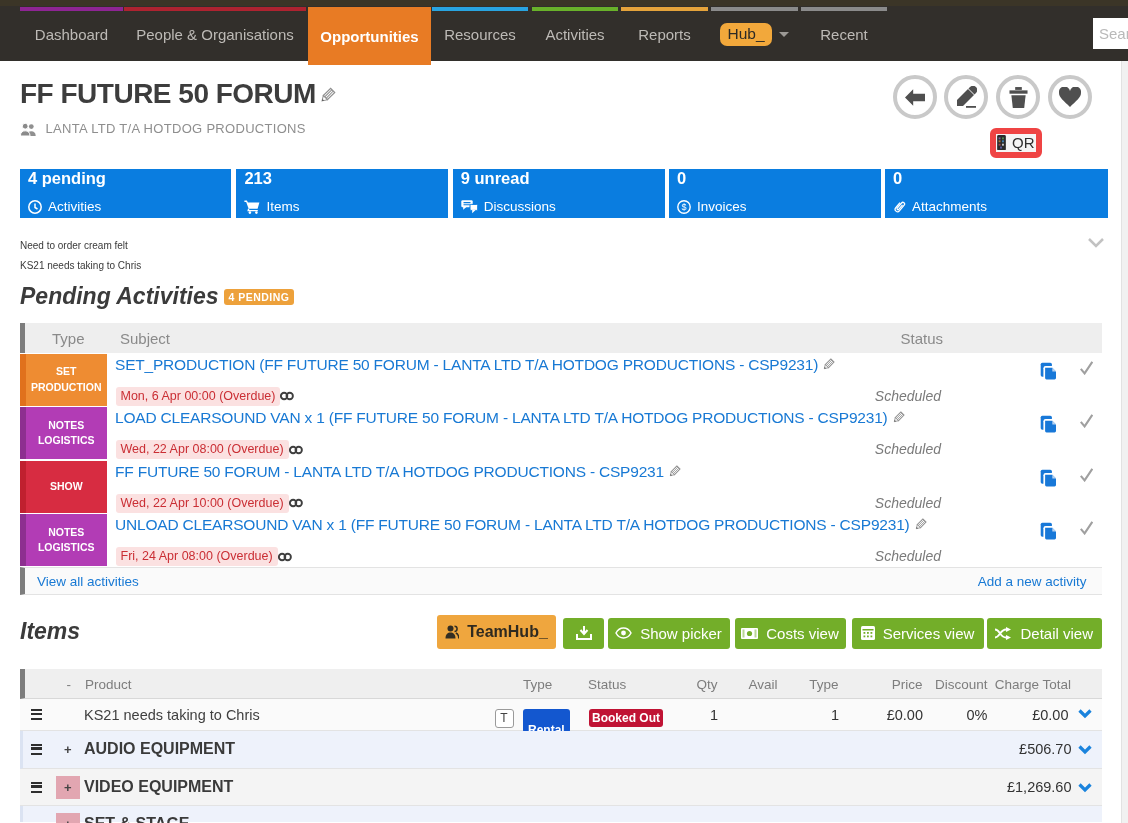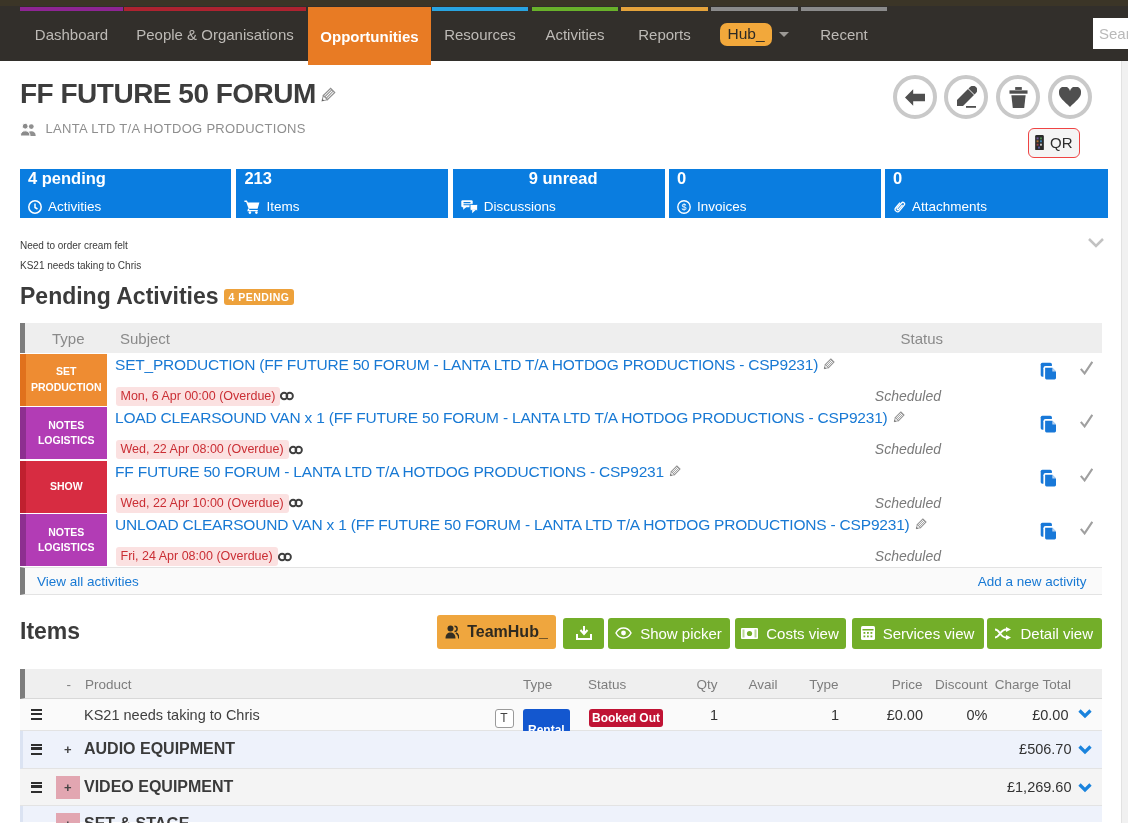--- a/index.html
+++ b/index.html
@@ -27,39 +27,39 @@
   color:#b9b9b9; font-size:15px; line-height:31.5px; padding-left:6px; overflow:hidden; white-space:nowrap; }
 
 
 .h1row { position:absolute; left:20px; top:77.5px; font-size:28px; font-weight:bold; color:#3d3d3d; letter-spacing:-0.5px; }
 .h1pencil { position:absolute; left:319px; top:87px; }
 .subrow { position:absolute; left:20px; top:121px; height:16px; }
 .subicon { position:absolute; left:0; top:2px; }
 .subtext { position:absolute; left:25.5px; top:0; font-size:13px; color:#8e8e8e; letter-spacing:0.3px; white-space:nowrap; }
 .cbtn { position:absolute; top:75px; width:44px; height:44px; border-radius:50%;
   border:4.5px solid #c9c9c9; background:#fff; display:flex; align-items:center; justify-content:center; }
-.qrbtn { position:absolute; left:1028px; top:127.5px; width:51.5px; height:30px; background:#f5f5f5;
-  border:1px solid #ef4444; border-radius:6px; display:flex; align-items:center; justify-content:center;
+.qrbtn { position:absolute; left:990px; top:127.5px; width:51.5px; height:30px; background:#f5f5f5;
+  border:6px solid #ef4444; border-radius:6px; display:flex; align-items:center; justify-content:center;
   font-size:15px; color:#2e2e2e; gap:6px; }
 
 
 .stats { position:absolute; left:20px; top:169px; width:1088px; height:48.5px; display:flex; }
 .tile { background:#0a7de0; color:#fff; padding:1.5px 0 0 8px; position:relative; }
 .tile .v { font-size:16.5px; font-weight:bold; margin-top:-1.5px; }
 .tile .l { position:absolute; left:8px; top:30px; font-size:13.5px; display:flex; align-items:center; gap:6px; }
 .t1 { width:211px; margin-right:5.4px; } .t2 { width:211.6px; margin-right:4.8px; }
-.t3 { width:212.7px; margin-right:3.5px;text-align:center; } .t4 { width:212.5px; margin-right:3.5px; }
+.t3 { width:212.7px; margin-right:3.5px; } .t4 { width:212.5px; margin-right:3.5px; }
 .t5 { flex:1; }
 
 
 .notes { position:absolute; left:20px; top:235.5px; font-size:10px; color:#3a3a3a; line-height:20px; }
 .notechev { position:absolute; left:1088px; top:238px; }
 
 
-.sech { position:absolute; left:20px; font-size:23px; font-weight:bold; color:#3b3b3b; }
+.sech { position:absolute; left:20px; font-size:23px; font-weight:bold; color:#3b3b3b;font-style:italic; }
 .badge { position:absolute; left:224px; top:289px; width:70px; height:15.5px; background:#eda13b;
   border-radius:3px; color:#fff; font-size:10.5px; font-weight:bold; letter-spacing:0.5px;
   display:flex; align-items:center; justify-content:center; }
 
 
 .atable { position:absolute; left:20px; top:322.5px; width:1081.5px; }
 .ahead { height:30.5px; background:#eee; border-left:5px solid #7d7d7d; position:relative;
   color:#8a8a8a; font-size:15px; }
 .ahead .ht { position:absolute; left:27px; top:7px; } .ahead .hs { position:absolute; left:95px; top:7px; }
 .ahead .hst { position:absolute; left:875.5px; top:7px; }

